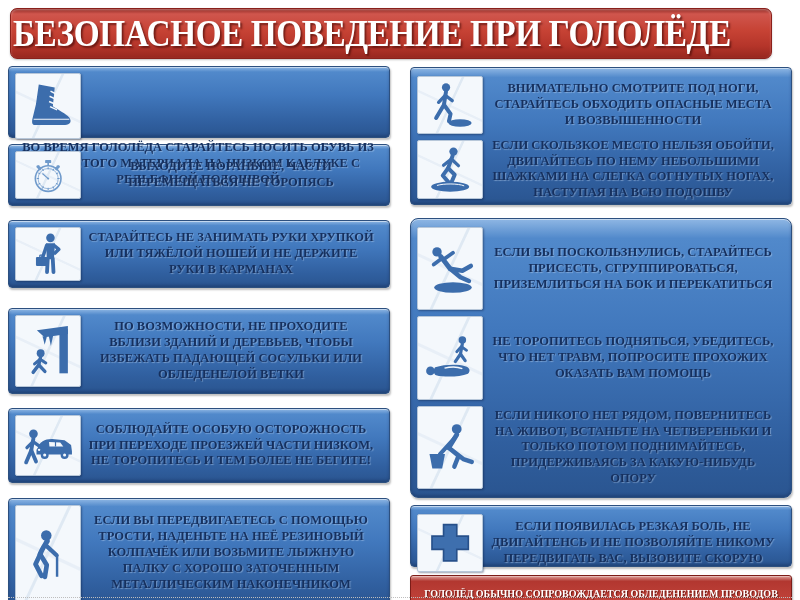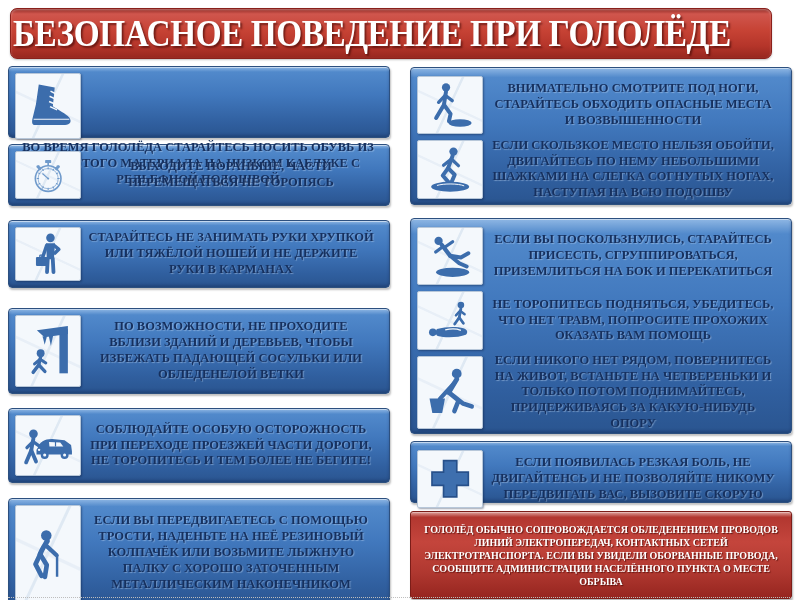--- a/index.html
+++ b/index.html
@@ -55,21 +55,21 @@
   }
   
   .lp1{height:72px;margin-bottom:6px;flex-direction:column;}
   .lp2{height:62px;margin-bottom:14px;}
   .lp3{height:68px;margin-bottom:20px;}
   .lp4{height:86px;margin-bottom:14px;}
   .lp5{height:75px;margin-bottom:15px;}
   .lp6{height:110px;}
   
   .rp1{height:138px;margin-bottom:13px;}
-  .rp2{height:216px;margin-bottom:7px;}
+  .rp2{height:280px;margin-bottom:7px;border-radius:8px;}
   .rp3{height:62px;margin-bottom:8px;}
   
   .warning{
     box-sizing:border-box;height:88px;border-radius:3px;
     background:linear-gradient(180deg,#e0a59f 0%,#b23730 6%,#c4453c 35%,#b03830 70%,#96251f 100%);
     border:1px solid #7c1d18;
     box-shadow:inset 0 1px 0 rgba(255,255,255,.3), 1px 2px 2px rgba(0,0,0,.3);
     display:flex;align-items:center;justify-content:center;padding:4px 8px;
   }
   .warning-text{
@@ -182,21 +182,21 @@
           <circle cx="26" cy="40.5" r="1.8" fill="#f4f8fc"></circle>
         <circle class="pic" cx="49" cy="40.5" r="4.6"></circle>
           <circle cx="49" cy="40.5" r="1.8" fill="#f4f8fc"></circle>
         <circle cx="19.5" cy="34.5" r="1.4" fill="#f4f8fc"></circle>
         <circle class="pic" cx="13" cy="16" r="5"></circle>
         <path class="limb" stroke-width="4.4" d="M13 21 L10.5 35"></path>
         <path class="limb" stroke-width="4.4" d="M10.5 35 L4.5 49 M10.5 35 L16 48"></path>
         <path class="limb" stroke-width="3.8" d="M12.5 25 L5.5 32 M12.5 25 L19.5 30"></path>
       </svg>
     </div>
-    <div class="ptext">СОБЛЮДАЙТЕ ОСОБУЮ ОСТОРОЖНОСТЬ ПРИ ПЕРЕХОДЕ ПРОЕЗЖЕЙ ЧАСТИ ДОРОГИ, НЕ ТОРОПИТЕСЬ И ТЕМ БОЛЕЕ НЕ БЕГИТЕ!</div>
+    <div class="ptext">СОБЛЮДАЙТЕ ОСОБУЮ ОСТОРОЖНОСТЬ ПРИ ПЕРЕХОДЕ ПРОЕЗЖЕЙ ЧАСТИ НИЗКОМ, НЕ ТОРОПИТЕСЬ И ТЕМ БОЛЕЕ НЕ БЕГИТЕ!</div>
   </section>
 
   <section class="panel lp6">
     <div class="tile">
       <svg viewBox="0 0 60 60">
         <circle class="pic" cx="28" cy="11" r="5.6"></circle>
         <path class="limb" stroke-width="5.4" d="M29 17 C26 22 23 26 21.5 31"></path>
         <path class="limb" stroke-width="4.6" d="M27 21 L39 32"></path>
         <line x1="39.5" y1="32" x2="39.5" y2="55" stroke="#3c6dac" stroke-width="2.6"></line>
         <path class="limb" stroke-width="5" d="M21.5 31 L16.5 41.5 L23 54"></path>

